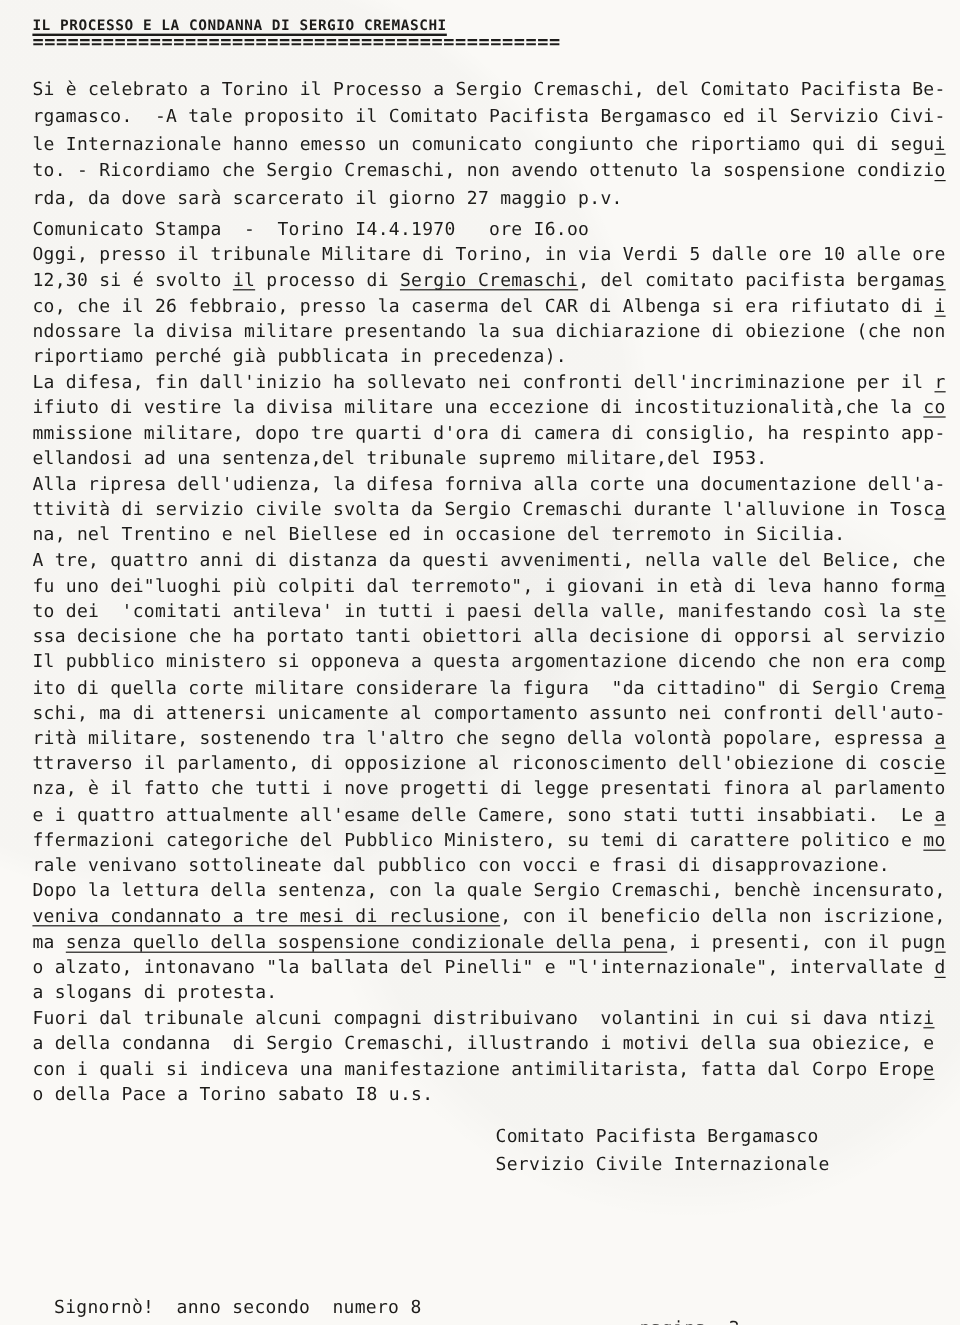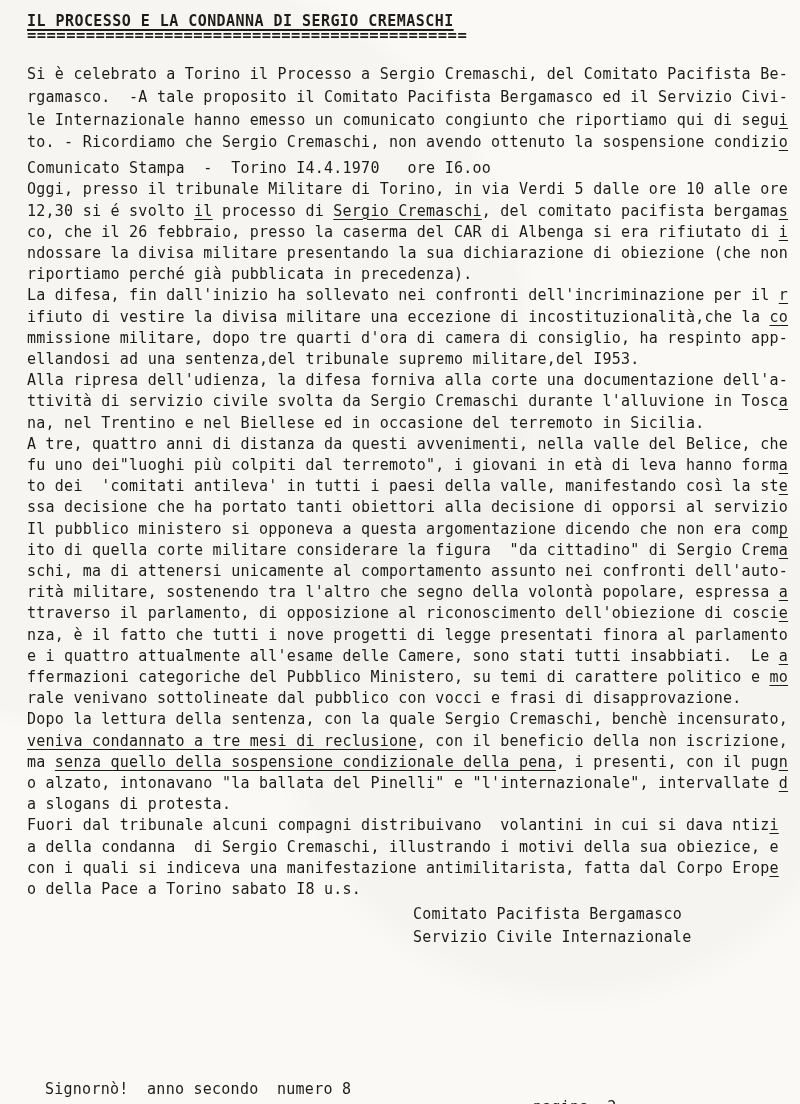--- a/index.html
+++ b/index.html
@@ -9,21 +9,21 @@
     background-image:
       radial-gradient(circle at 18% 32%, rgba(0,0,0,0.015) 0 38%, transparent 40%),
       radial-gradient(circle at 72% 64%, rgba(0,0,0,0.018) 0 30%, transparent 34%);
     color: #1d1c1a;
     font-family: "DejaVu Sans Mono", "Liberation Mono", monospace;
     position: relative;
     overflow: hidden;
   }
   .page { padding: 12px 8px 0 27px; }
   .title {
-    font-size: 15px;
+    font-size: 12px;
     font-weight: bold;
     letter-spacing: 0.45px;
     line-height: 18px;
     text-decoration: underline;
     text-decoration-thickness: 1.6px;
     text-underline-offset: 3px;
     white-space: pre;
   }
   .rule {
     font-size: 15.5px;
@@ -42,21 +42,21 @@
     line-height: 21.2px;
     letter-spacing: 0.25px;
     white-space: pre;
   }
   .u {
     text-decoration: underline;
     text-decoration-thickness: 1.3px;
     text-underline-offset: 3px;
   }
   .signature {
-    margin-top: 3px;
+    margin-top: 13px;
     margin-left: 386px;
   }
   .signature .line { line-height: 23px; }
   .footer {
     position: absolute;
     top: 1062px; left: 0;
     width: 800px;
     font-size: 15px;
     letter-spacing: 0.25px;
     white-space: pre;
@@ -70,20 +70,21 @@
 <div class="page">
   <div class="title">IL PROCESSO E LA CONDANNA DI SERGIO CREMASCHI</div>
   <div class="rule">=============================================</div>
 
   <div id="body-text">
       <div class="para intro">
         <div class="line"><span>Si è celebrato a Torino il Processo a Sergio Cremaschi, del Comitato Pacifista Be-</span></div>
         <div class="line"><span>rgamasco.  -A tale proposito il Comitato Pacifista Bergamasco ed il Servizio Civi-</span></div>
         <div class="line"><span>le Internazionale hanno emesso un comunicato congiunto che riportiamo qui di segu</span><span class="u">i</span></div>
         <div class="line"><span>to. - Ricordiamo che Sergio Cremaschi, non avendo ottenuto la sospensione condizi</span><span class="u">o</span></div>
+        <div class="line"><span>rda, da dove sarà scarcerato il giorno 27 maggio p.v.</span></div>
       </div>
       <div class="para comunicato">
         <div class="line"><span>Comunicato Stampa  -  Torino I4.4.1970   ore I6.oo</span></div>
         <div class="line"><span>Oggi, presso il tribunale Militare di Torino, in via Verdi 5 dalle ore 10 alle ore</span></div>
         <div class="line"><span>12,30 si é svolto </span><span class="u">il</span><span> processo di </span><span class="u">Sergio Cremaschi</span><span>, del comitato pacifista bergama</span><span class="u">s</span></div>
         <div class="line"><span>co, che il 26 febbraio, presso la caserma del CAR di Albenga si era rifiutato di </span><span class="u">i</span></div>
         <div class="line"><span>ndossare la divisa militare presentando la sua dichiarazione di obiezione (che non</span></div>
         <div class="line"><span>riportiamo perché già pubblicata in precedenza).</span></div>
         <div class="line"><span>La difesa, fin dall'inizio ha sollevato nei confronti dell'incriminazione per il </span><span class="u">r</span></div>
         <div class="line"><span>ifiuto di vestire la divisa militare una eccezione di incostituzionalità,che la </span><span class="u">co</span></div>

